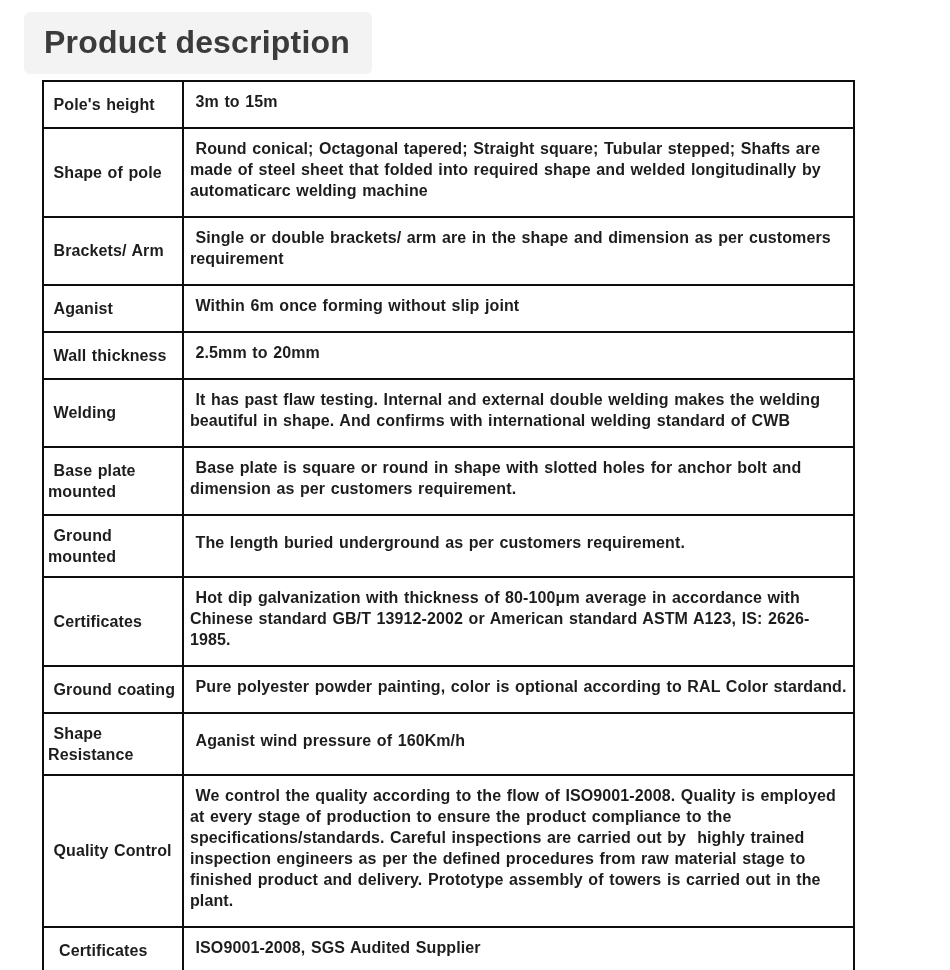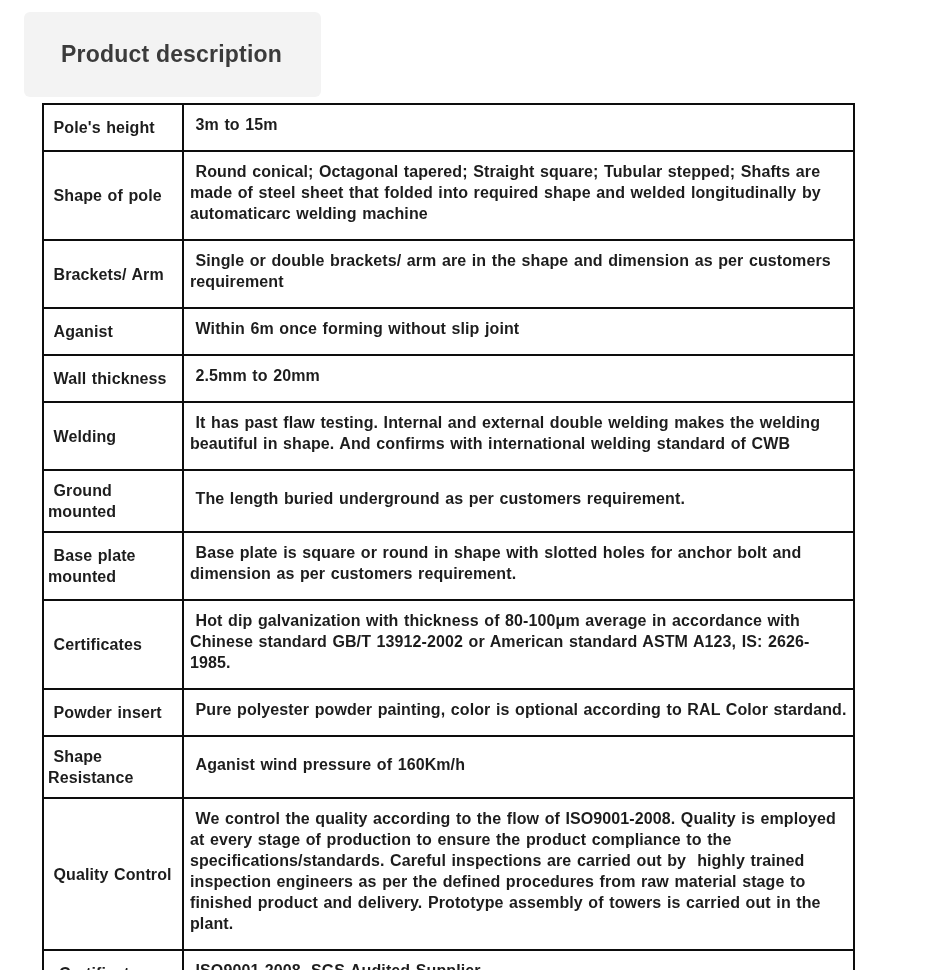--- a/index.html
+++ b/index.html
@@ -17,22 +17,22 @@
     padding-top: 12px;
   }
   .title-wrap {
     display: inline-block;
     margin-left: 24px;
     background: #f3f3f3;
     border-radius: 6px;
     padding: 12px 22px 13px 20px;
   }
   .page-title {
-    margin: 17px;
-    font-size: 23px;
+    margin: 0;
+    font-size: 32px;
     font-weight: bold;
     letter-spacing: 0.2px;
     color: #3b3b3b;
     line-height: 1.15;
   }
   table.spec-table {
     border-collapse: collapse;
     margin: 6px 0 0 42px;
     width: 813px;
     table-layout: fixed;
@@ -92,36 +92,36 @@
     <td class="value-cell"> 2.5mm to 20mm</td>
   </tr>
 
   <tr>
     <th class="label-cell"> Welding</th>
     <td class="value-cell"> It has past flaw testing. Internal and external double welding makes the welding beautiful in shape. And confirms with international welding standard of CWB</td>
   </tr>
 
 
   <tr>
-    <th class="label-cell"> Ground mounted</th>
-    <td class="value-cell"> The length buried underground as per customers requirement.</td>
+    <th class="label-cell"> Base plate mounted</th>
+    <td class="value-cell"> Base plate is square or round in shape with slotted holes for anchor bolt and dimension as per customers requirement.</td>
   </tr>
 
   <tr>
-    <th class="label-cell"> Base plate mounted</th>
-    <td class="value-cell"> Base plate is square or round in shape with slotted holes for anchor bolt and dimension as per customers requirement.</td>
+    <th class="label-cell"> Ground mounted</th>
+    <td class="value-cell"> The length buried underground as per customers requirement.</td>
   </tr>
 
   <tr>
     <th class="label-cell"> Certificates</th>
     <td class="value-cell"> Hot dip galvanization with thickness of 80-100μm average in accordance with Chinese standard GB/T 13912-2002 or American standard ASTM A123, IS: 2626-1985.</td>
   </tr>
 
   <tr>
-    <th class="label-cell"> Powder insert</th>
+    <th class="label-cell"> Ground coating</th>
     <td class="value-cell"> Pure polyester powder painting, color is optional according to RAL Color stardand.</td>
   </tr>
 
   <tr>
     <th class="label-cell"> Shape Resistance</th>
     <td class="value-cell"> Aganist wind pressure of 160Km/h</td>
   </tr>
 
   <tr>
     <th class="label-cell"> Quality Control</th>

